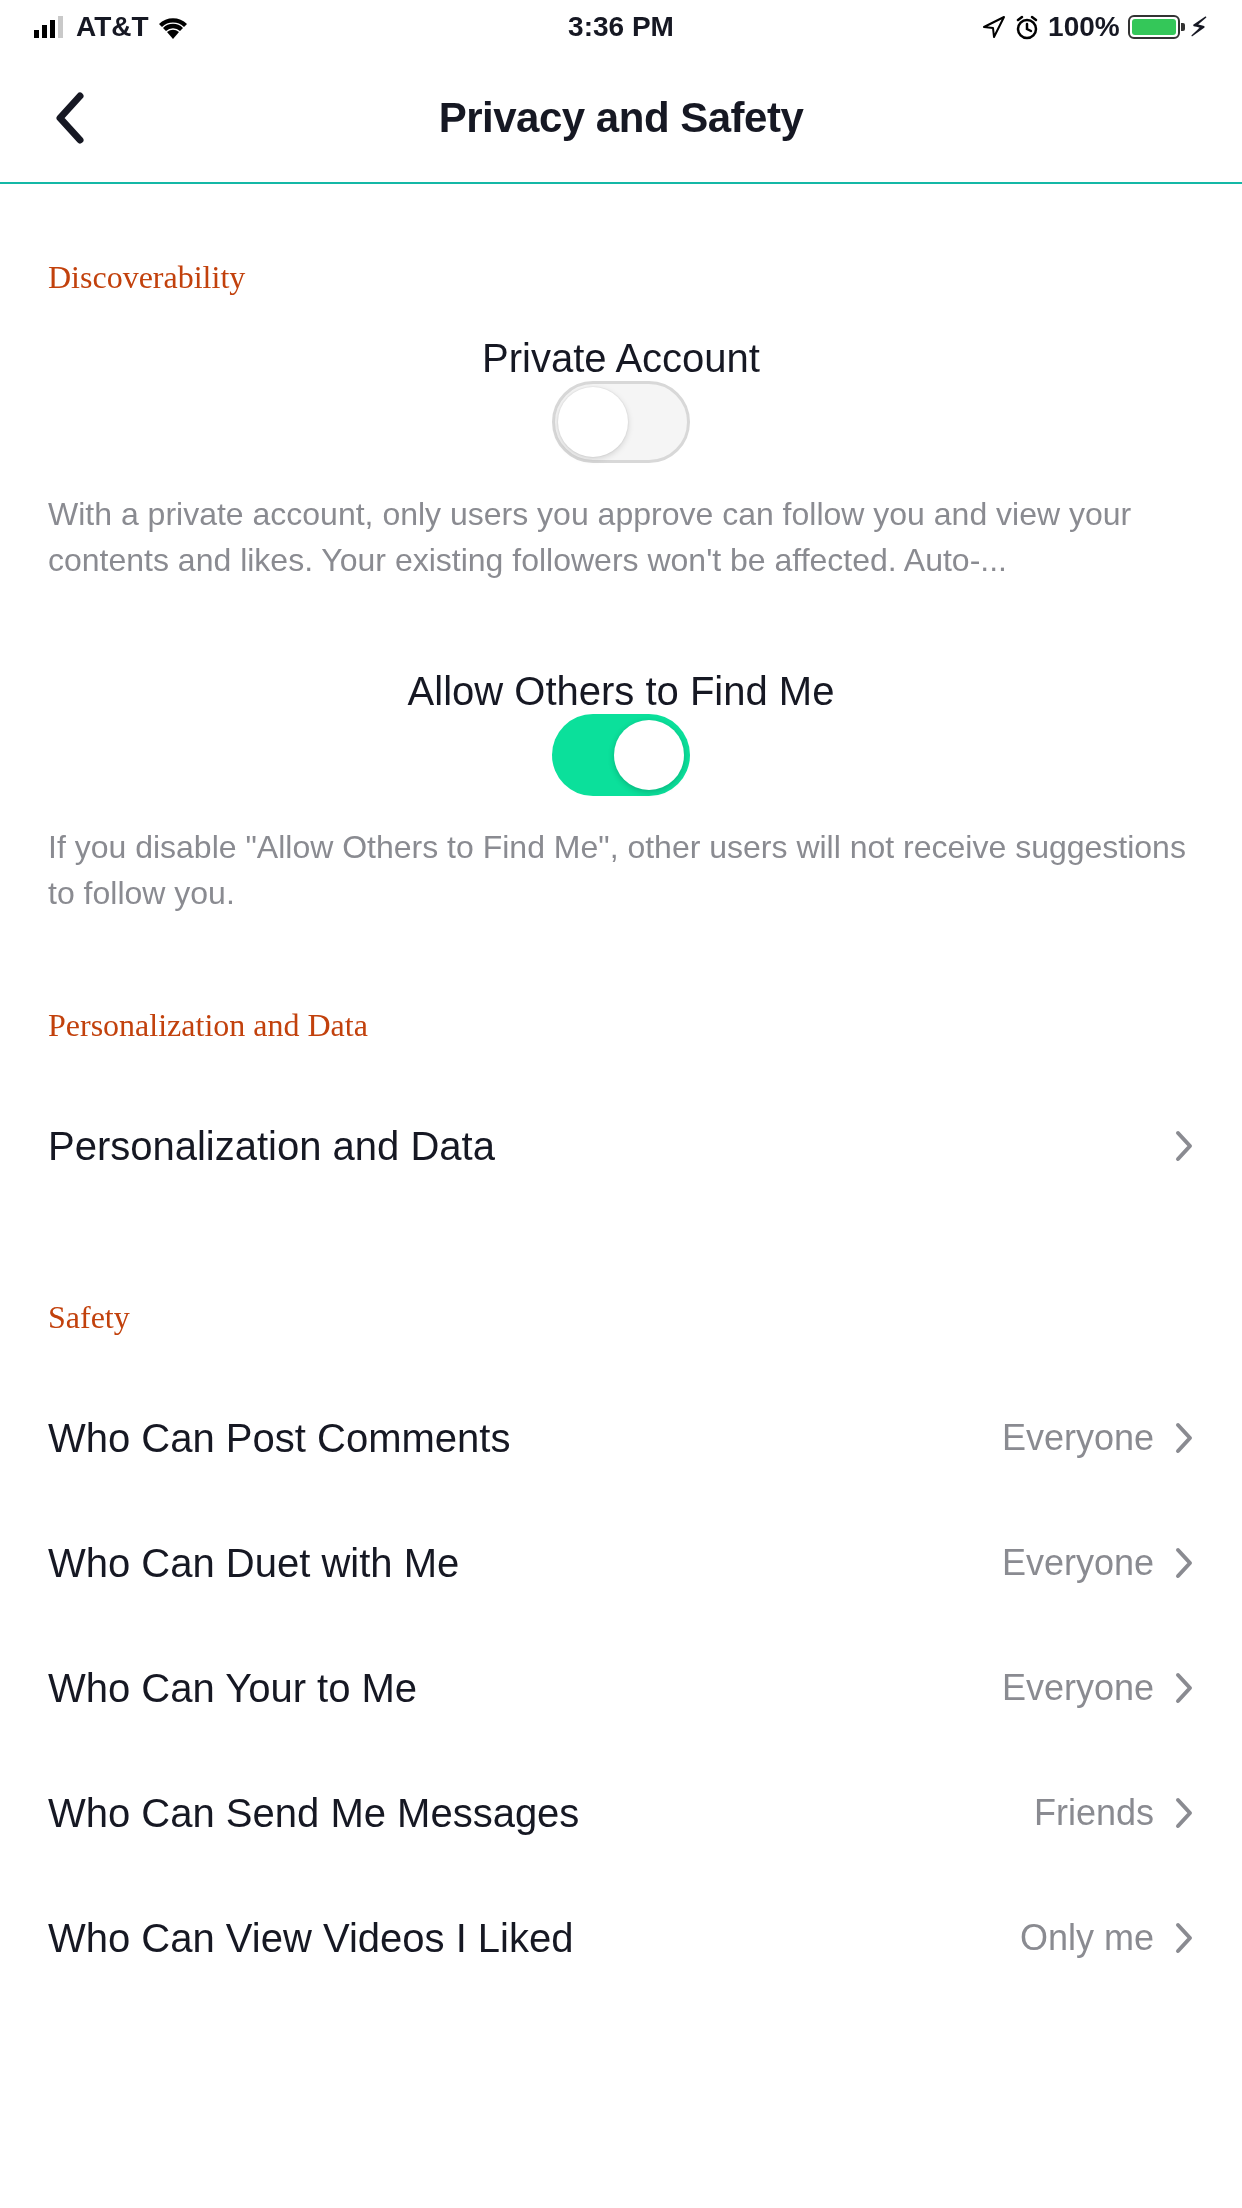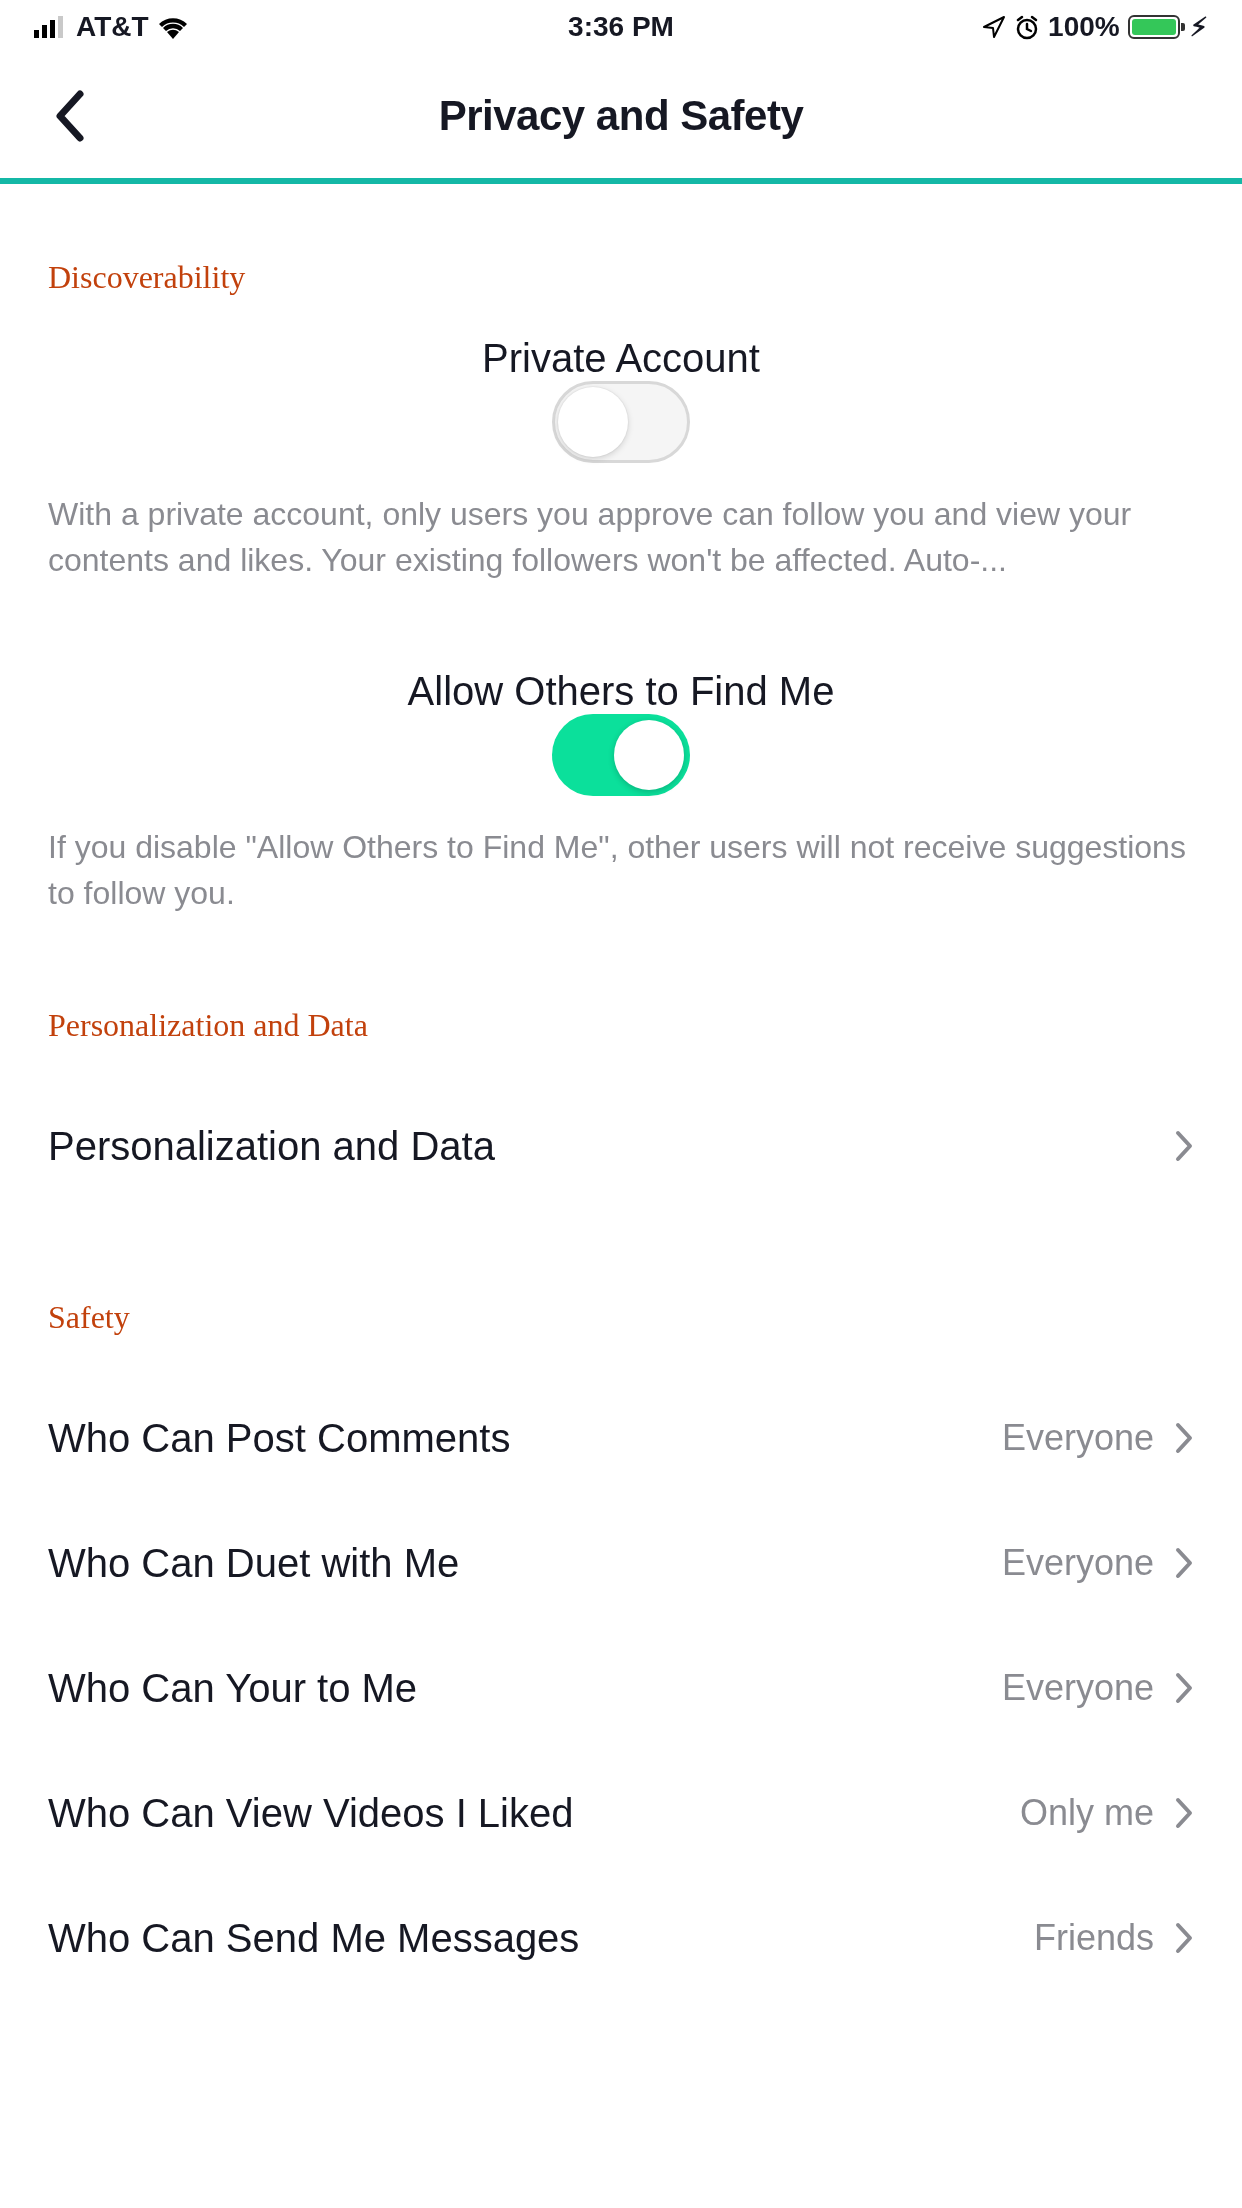--- a/index.html
+++ b/index.html
@@ -53,21 +53,21 @@
       border-radius: 3px;
     }
     .bolt { font-size: 26px; margin-left: 2px;}
 
     
     .nav-header {
       height: 130px;
       display: flex;
       align-items: center;
       position: relative;
-      border-bottom: 6px solid #14b8a6;
+      border-bottom: 2px solid #14b8a6;
     }
     .back-btn {
       position: absolute;
       left: 40px;
       top: 50%;
       transform: translateY(-50%);
       width: 60px;
       height: 60px;
       display: flex;
       align-items: center;
@@ -292,36 +292,36 @@
       <span class="nav-row-value">Everyone</span>
       <span class="chevron">
           <svg width="20" height="34" viewBox="0 0 20 34">
             <path d="M4 4 L16 17 L4 30" fill="none" stroke="#8a8b91" stroke-width="4" stroke-linecap="round" stroke-linejoin="round"></path>
           </svg>
         </span>
     </div>
   </div>
 
   <div class="nav-row">
+    <div class="nav-row-label">Who Can Send Me Messages</div>
+    <div class="nav-row-right">
+      <span class="nav-row-value">Friends</span>
+      <span class="chevron">
+          <svg width="20" height="34" viewBox="0 0 20 34">
+            <path d="M4 4 L16 17 L4 30" fill="none" stroke="#8a8b91" stroke-width="4" stroke-linecap="round" stroke-linejoin="round"></path>
+          </svg>
+        </span>
+    </div>
+  </div>
+
+  <div class="nav-row">
     <div class="nav-row-label">Who Can View Videos I Liked</div>
     <div class="nav-row-right">
       <span class="nav-row-value">Only me</span>
       <span class="chevron">
           <svg width="20" height="34" viewBox="0 0 20 34">
             <path d="M4 4 L16 17 L4 30" fill="none" stroke="#8a8b91" stroke-width="4" stroke-linecap="round" stroke-linejoin="round"></path>
           </svg>
         </span>
     </div>
   </div>
 
-  <div class="nav-row">
-    <div class="nav-row-label">Who Can Send Me Messages</div>
-    <div class="nav-row-right">
-      <span class="nav-row-value">Friends</span>
-      <span class="chevron">
-          <svg width="20" height="34" viewBox="0 0 20 34">
-            <path d="M4 4 L16 17 L4 30" fill="none" stroke="#8a8b91" stroke-width="4" stroke-linecap="round" stroke-linejoin="round"></path>
-          </svg>
-        </span>
-    </div>
-  </div>
-
 </div>
 
 </body></html>

